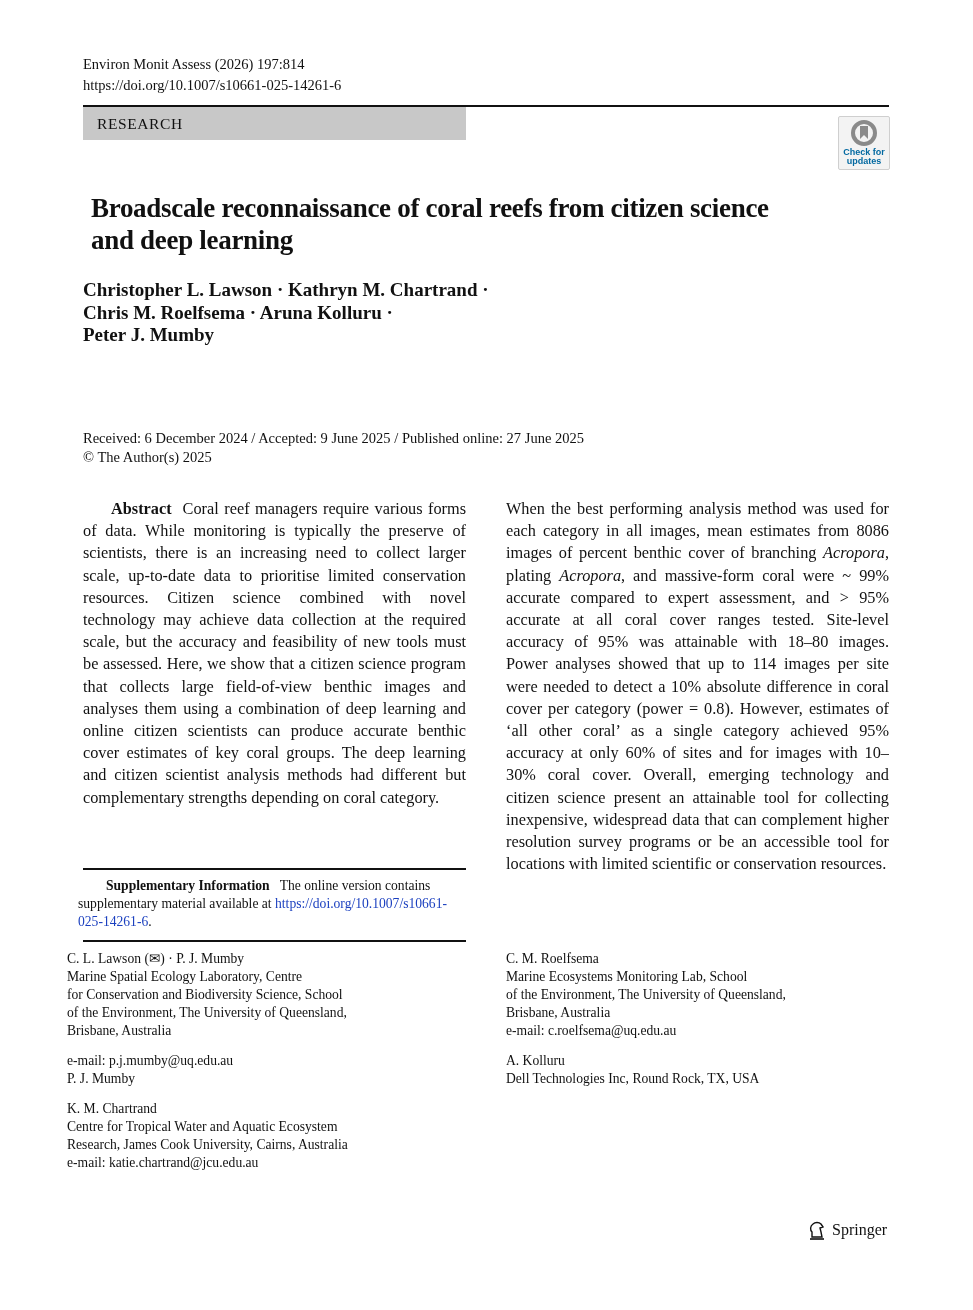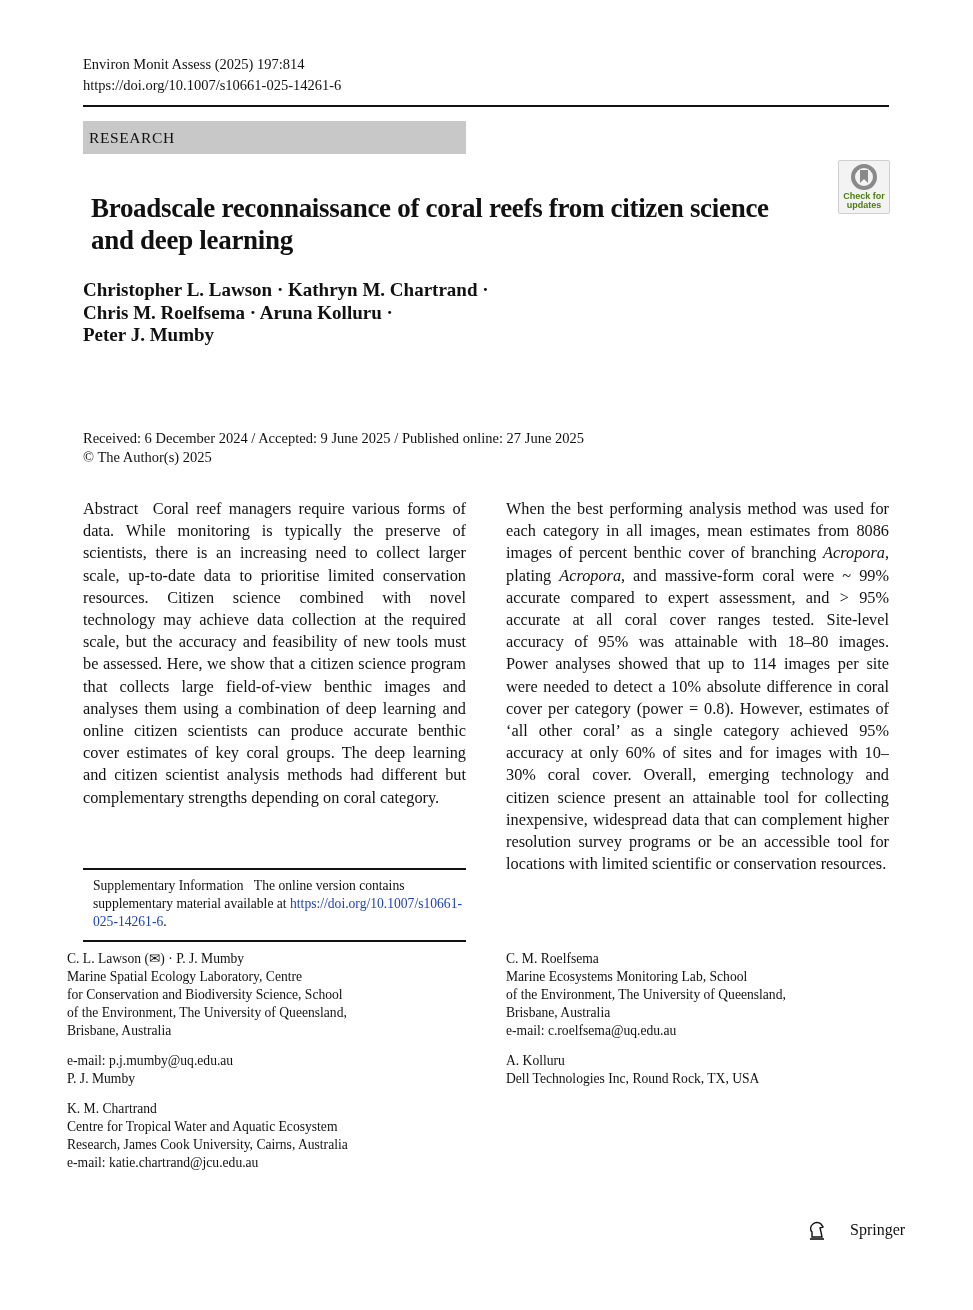--- a/index.html
+++ b/index.html
@@ -3,47 +3,47 @@
 <meta charset="utf-8">
 <style>
   html, body { margin: 0; padding: 0; background: #ffffff; }
   body {
     width: 973px; height: 1310px; position: relative; overflow: hidden;
     font-family: "Liberation Serif", "DejaVu Serif", serif; color: #111;
   }
   .abs { position: absolute; }
   .hdr { left: 83px; top: 54px; font-size: 14.5px; line-height: 21px; }
   .topline { left: 83px; top: 105px; width: 806px; height: 2px; background: #111; }
-  .research { left: 83px; top: 121px; width: 383px; height: 33px; background: #c8c8c8;
-    font-size: 15.5px; letter-spacing: 0.6px; line-height: 33px; padding-left: 6px; box-sizing: border-box; }
+  .research { left: 83px; top: 107px; width: 383px; height: 33px; background: #c8c8c8;
+    font-size: 15.5px; letter-spacing: 0.6px; line-height: 33px; padding-left: 14px; box-sizing: border-box; }
   .cfu { left: 838px; top: 116px; width: 50px; height: 52px; border: 1px solid #cfcfcf; border-radius: 2px;
-    background: #f3f3f3; text-align: center; font-family: "Liberation Sans", sans-serif; color: #4d7c0f; margin-top: 44px; }
+    background: #f3f3f3; text-align: center; font-family: "Liberation Sans", sans-serif; color: #0369a1; }
   .cfu svg { display: block; margin: 3px auto 0; }
   .cfu .t { font-size: 9px; line-height: 9px; font-weight: bold; }
   .title { left: 83px; top: 184px; width: 700px; font-size: 27px; line-height: 32px; font-weight: bold; letter-spacing: -0.3px; }
   .authors { left: 83px; top: 279px; font-size: 19px; line-height: 22.5px; font-weight: bold; }
   .dates { left: 83px; top: 429px; font-size: 14.5px; line-height: 19px; }
   .col { font-size: 16.3px; line-height: 22.2px; text-align: justify; }
   .colL { left: 83px; top: 498px; width: 383px; }
   .colR { left: 506px; top: 498px; width: 383px; }
   .col p { margin: 0; }
   .rule { height: 2px; background: #111; width: 383px; left: 83px; }
-  .supp { left: 93px; top: 877px; width: 383px; font-size: 13.6px; line-height: 18.2px; }
+  .supp { left: 78px; top: 877px; width: 383px; font-size: 13.6px; line-height: 18.2px; }
   .supp a { color: #1a3fbf; text-decoration: none; }
   .aff { font-size: 13.6px; line-height: 18px; width: 390px; }
   .aff p { margin: 0 0 12px 0; }
   .aff span { display: block; }
-  .springer { left: 808px; top: 1220px; font-size: 16px; display: flex; align-items: center; gap: 24px; }
-  b { font-weight: normal; }
+  .springer { left: 808px; top: 1220px; font-size: 16px; display: flex; align-items: center; gap: 6px; }
+  b { font-weight: bold; margin-left: 28px; }
 </style>
 </head>
 <body>
 
 <div class="abs hdr">
-  <div>Environ Monit Assess (2025) 197:814</div>
+  <div>Environ Monit Assess (2026) 197:814</div>
   <div>https://doi.org/10.1007/s10661-025-14261-6</div>
 </div>
 
 <div class="abs topline"></div>
 <div class="abs research">RESEARCH</div>
 
 <div class="abs cfu">
   <svg width="26" height="28" viewBox="0 0 26 28">
     <circle cx="13" cy="13" r="11" fill="none" stroke="#8a8a8a" stroke-width="4"></circle>
     <path d="M9 6 L17 6 L17 19 L13 15 L9 19 Z" fill="#8a8a8a"></path>

